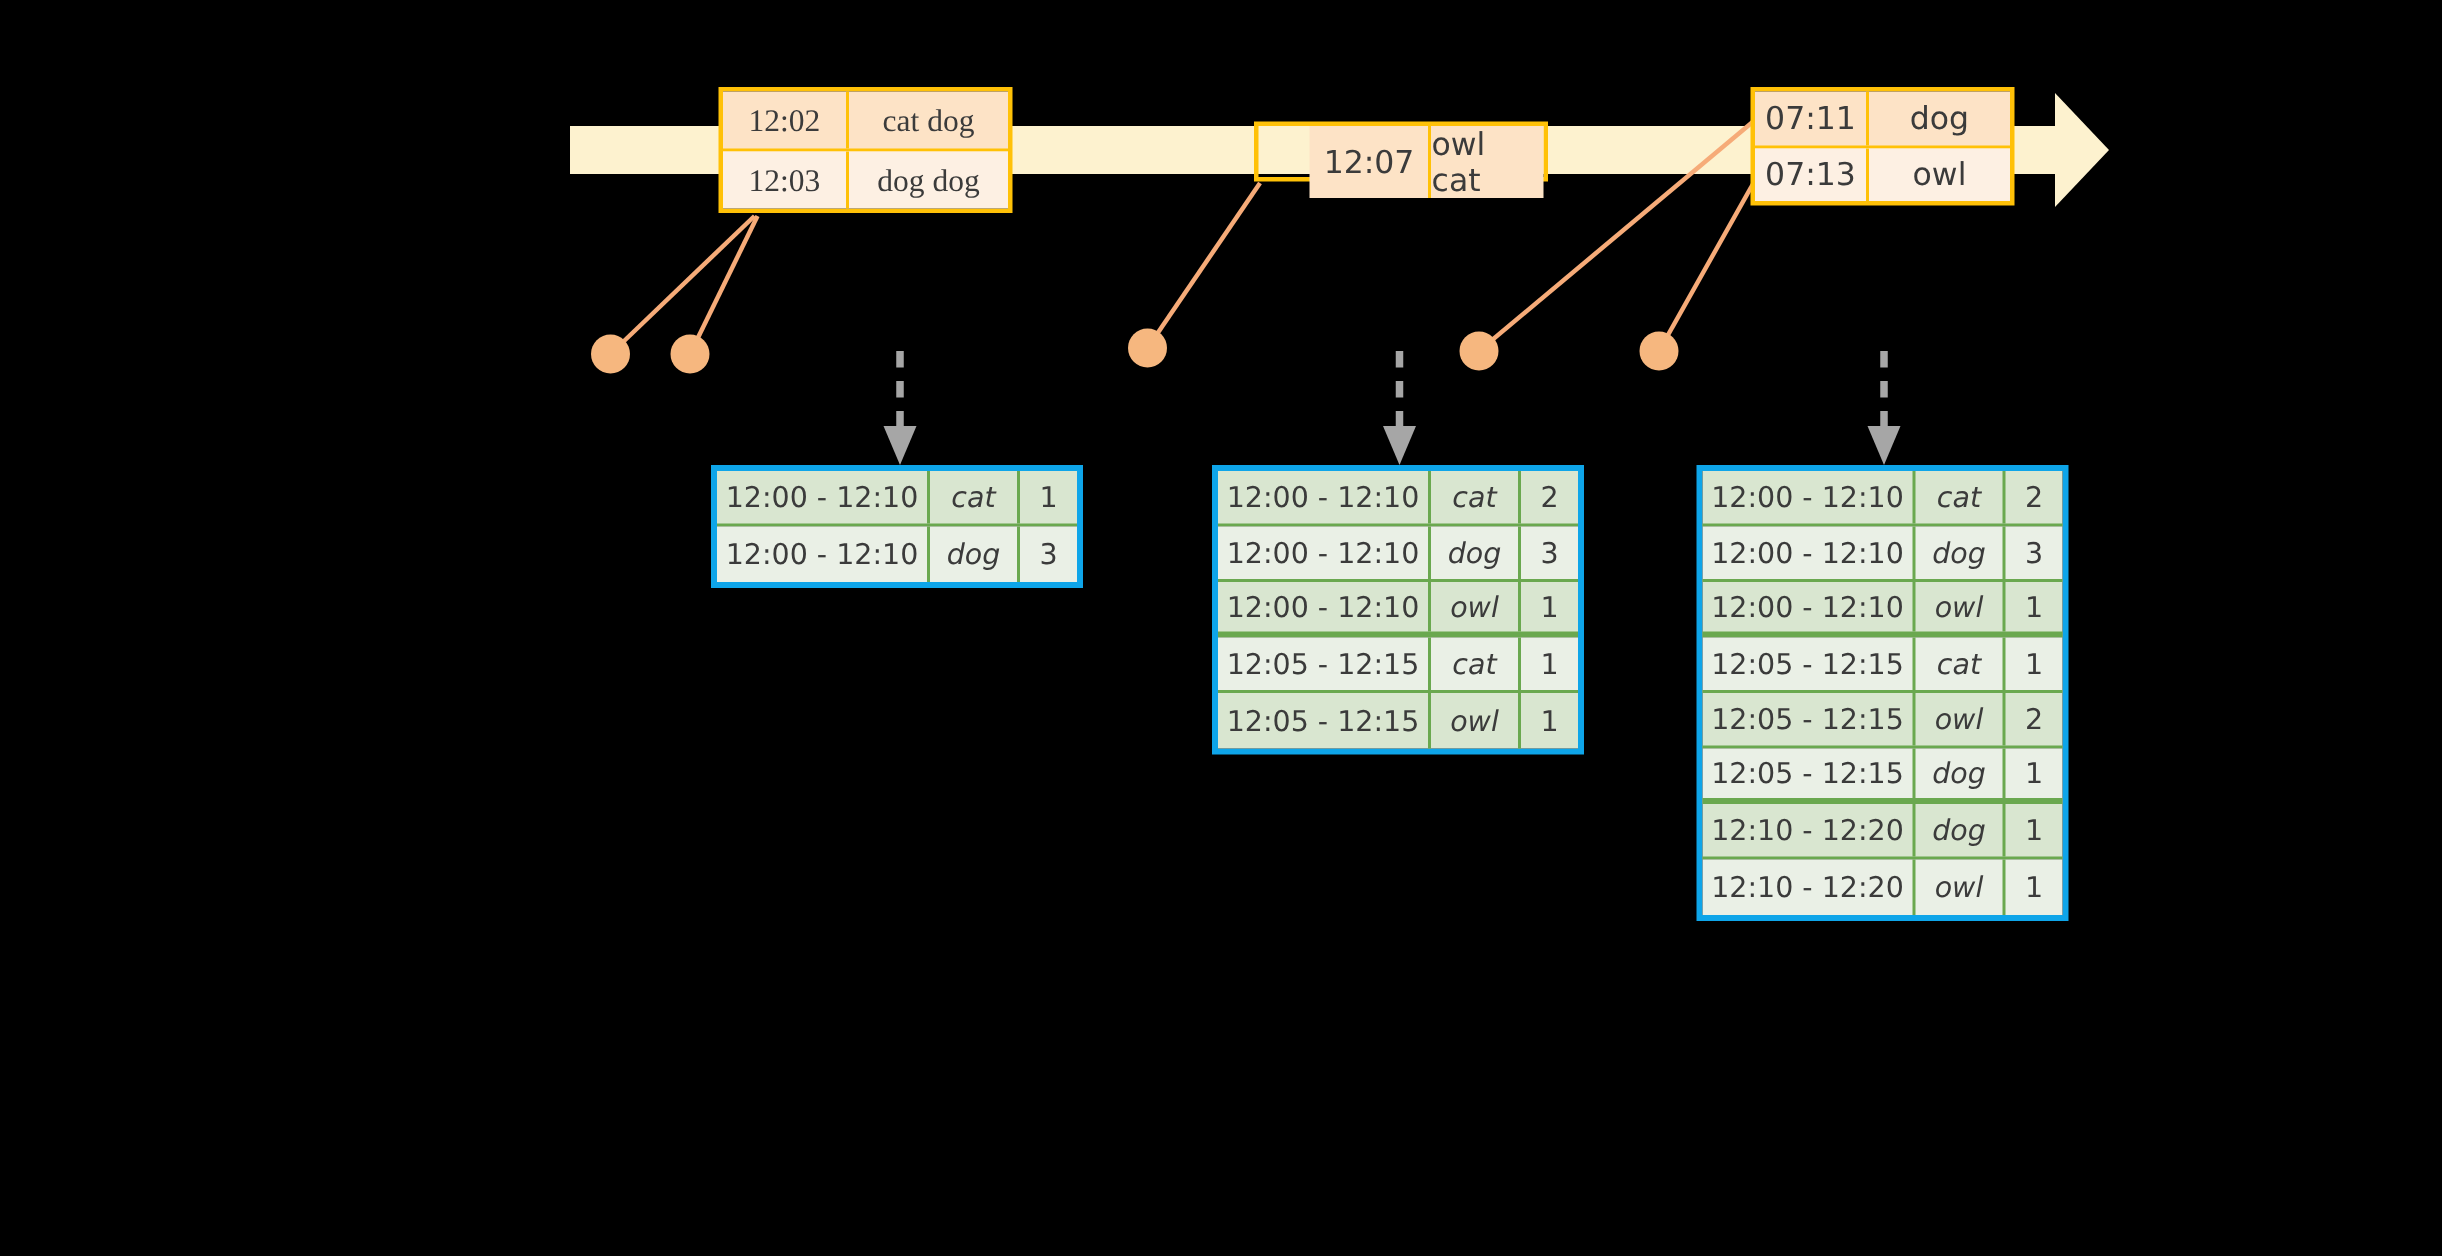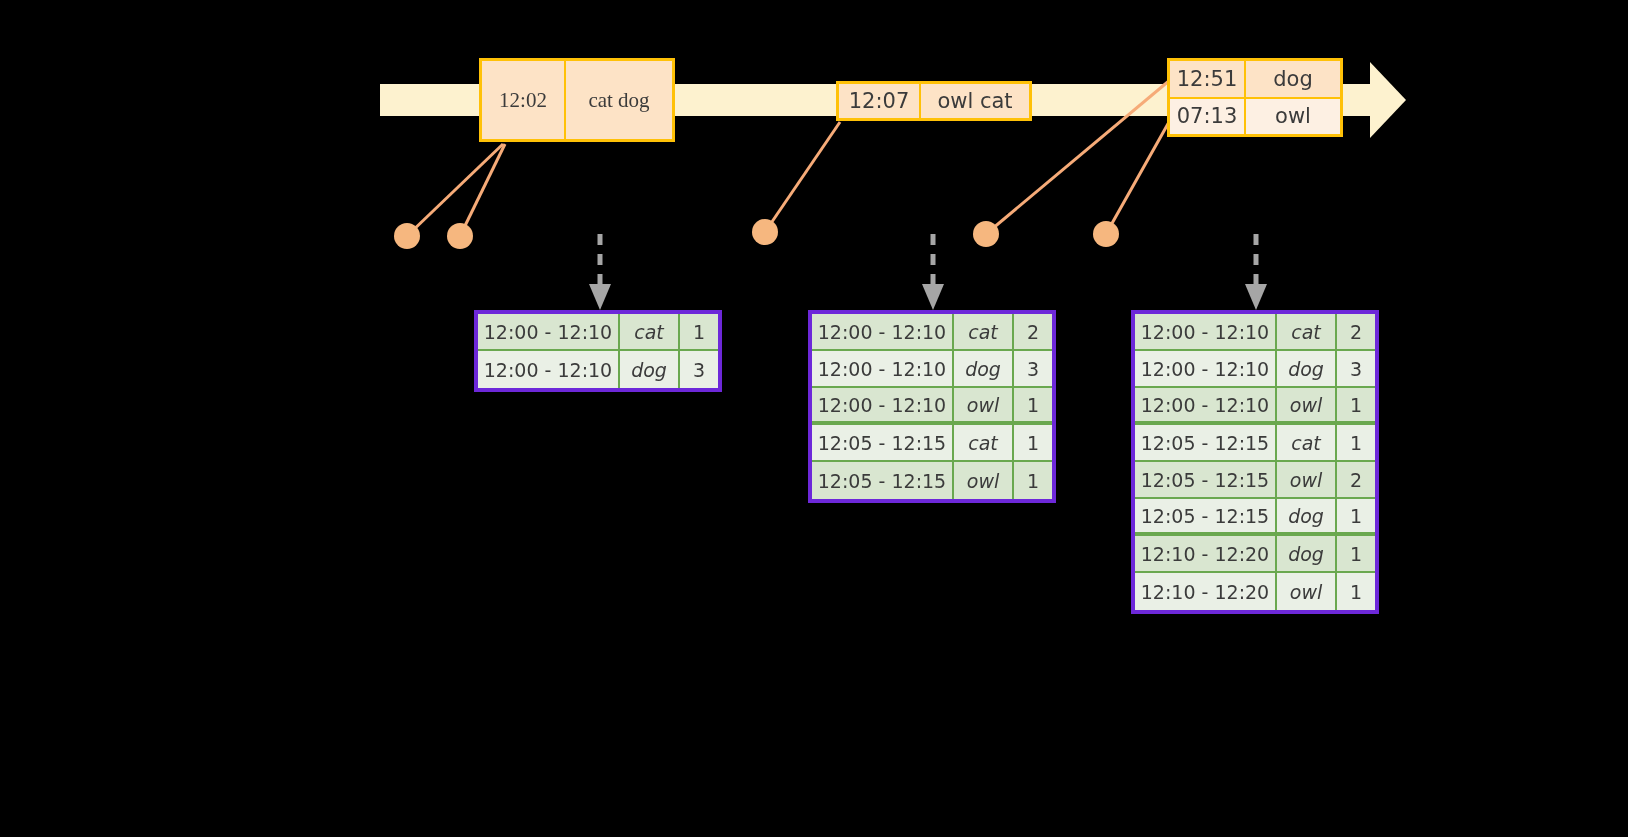--- a/index.html
+++ b/index.html
@@ -40,40 +40,40 @@
     border-right:2px solid #ffc107;
     font-size:21px;color:#3b3b3b;box-sizing:border-box;
   }
   .evt-words{
     display:flex;align-items:center;justify-content:center;
     font-size:21px;color:#3b3b3b;flex:1 1 auto;box-sizing:border-box;
   }
 
   #evt1{left:479px;top:58px;width:196px;height:84px;font-family:Liberation Serif, serif;}
   #evt1 .evt-time{width:84px;}
-  #evt2{left:836px;top:81px;width:196px;height:40px;}
+  #evt2{left:836px;top:81px;width:196px;height:40px;padding-left:34px;}
   #evt2 .evt-time{width:82px;}
   #evt3{left:1167px;top:58px;width:176px;height:79px;}
   #evt3 .evt-time{width:76px;}
 
   
   .dot{
     position:absolute;width:26px;height:26px;border-radius:50%;
     background:#f6b77f;
   }
   .conn-svg{position:absolute;left:0;top:0;width:1628px;height:837px;
     pointer-events:none;}
 
   
   .down-arrow{position:absolute;}
 
   
   .res-table{
     position:absolute;
-    border:4px solid #6d28d9;
+    border:4px solid #0ea5e9;
     box-sizing:border-box;
     display:flex;flex-direction:column;
   }
   .res-row{
     display:flex;height:37px;box-sizing:border-box;
     border-bottom:2px solid #6aa84f;
   }
   .res-row:last-child{border-bottom:none;}
   .res-row.shade{background:#d9e6d0;}
   .res-row.plain{background:#eaf0e6;}
@@ -134,32 +134,36 @@
   <svg class="down-arrow" style="left:1242px;top:232px;" width="28" height="82" viewBox="0 0 28 82">
     <line x1="14" y1="2" x2="14" y2="56" stroke="#a6a6a6" stroke-width="5" stroke-dasharray="11,9"></line>
     <polygon points="3,52 25,52 14,78" fill="#a6a6a6"></polygon>
   </svg>
 
   <div class="evt-box" id="evt1">
     <div class="evt-row r-odd">
       <div class="evt-time">12:02</div>
       <div class="evt-words">cat dog</div>
     </div>
+    <div class="evt-row r-even">
+      <div class="evt-time">12:03</div>
+      <div class="evt-words">dog dog</div>
+    </div>
   </div>
 
   <div class="evt-box" id="evt2">
     <div class="evt-row r-odd">
       <div class="evt-time">12:07</div>
       <div class="evt-words">owl cat</div>
     </div>
   </div>
 
   <div class="evt-box" id="evt3">
     <div class="evt-row r-odd">
-      <div class="evt-time">12:51</div>
+      <div class="evt-time">07:11</div>
       <div class="evt-words">dog</div>
     </div>
     <div class="evt-row r-even">
       <div class="evt-time">07:13</div>
       <div class="evt-words">owl</div>
     </div>
   </div>
 
   <div class="res-table" id="tbl1">
     <div class="res-row shade">

